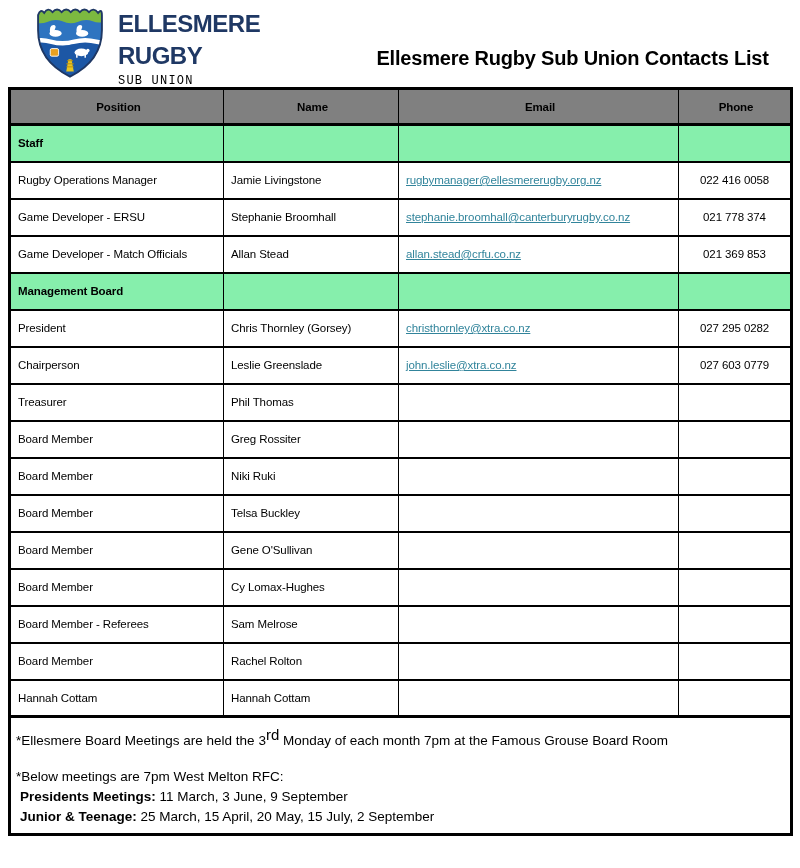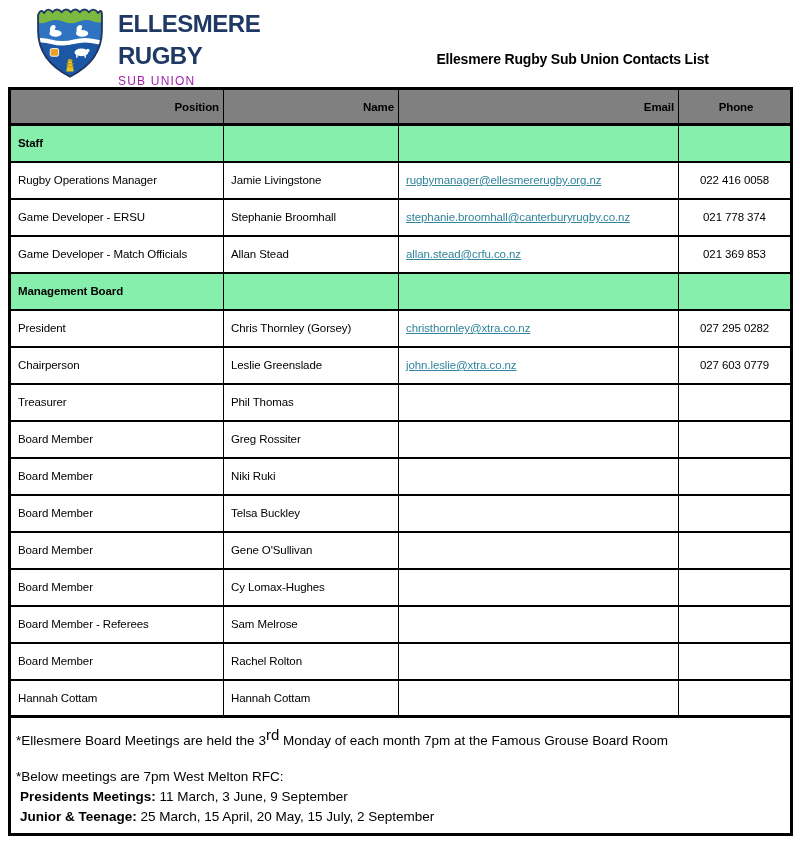--- a/index.html
+++ b/index.html
@@ -16,24 +16,24 @@
   .page-header { height: 87px; display: flex; align-items: center; }
   .logo { display: flex; margin-left: 28px; margin-top: 3px; }
   .logo-shield { width: 84px; height: 76px; flex: 0 0 auto; }
   .logo-text { margin-left: 6px; margin-top: 9px; line-height: 1; }
   .logo-line1, .logo-line2 {
     font-size: 24px; font-weight: bold; color: #1F3864;
     letter-spacing: -0.5px; transform-origin: left; 
   }
   .logo-line2 { margin-top: 8px; }
   .logo-line3 {
-    font-size: 12px; color: #a21caf; letter-spacing: 1.2px; margin-top: 7px;
+    font-size: 12px; color: #000000; letter-spacing: 1.2px; margin-top: 7px; font-family: Liberation Mono, monospace;
   }
   .title-wrap { flex: 1; text-align: center; padding-left: 95px; padding-right: 10px; margin-top: 30px; }
-  .doc-title { font-size: 14px; font-weight: bold; letter-spacing: -0.2px; }
+  .doc-title { font-size: 20px; font-weight: bold; letter-spacing: -0.2px; }
 
   
   table.contacts {
     border-collapse: collapse;
     margin-left: 8px;
     width: 782px;
     table-layout: fixed;
     border: 3px solid #000;
   }
   col.c-position { width: 214px; }
@@ -50,21 +50,21 @@
     font-size: 11.5px;
     letter-spacing: -0.1px;
     vertical-align: middle;
     overflow: hidden;
     white-space: nowrap;
   }
   thead th {
     height: 36px;
     background: #808080;
     font-weight: bold;
-    text-align: right;
+    text-align: center;
     border-bottom: 3px solid #000;
   }
   thead th.col-phone { text-align: center; }
   tbody tr { height: 37px; }
   tbody tr.section td { background: #86efac; font-weight: bold; }
   td.col-phone { text-align: center; padding: 8px; }
   .email-link { color: #31849B; text-decoration: underline; cursor: pointer; }
 
   
   tr.notes-row td {

